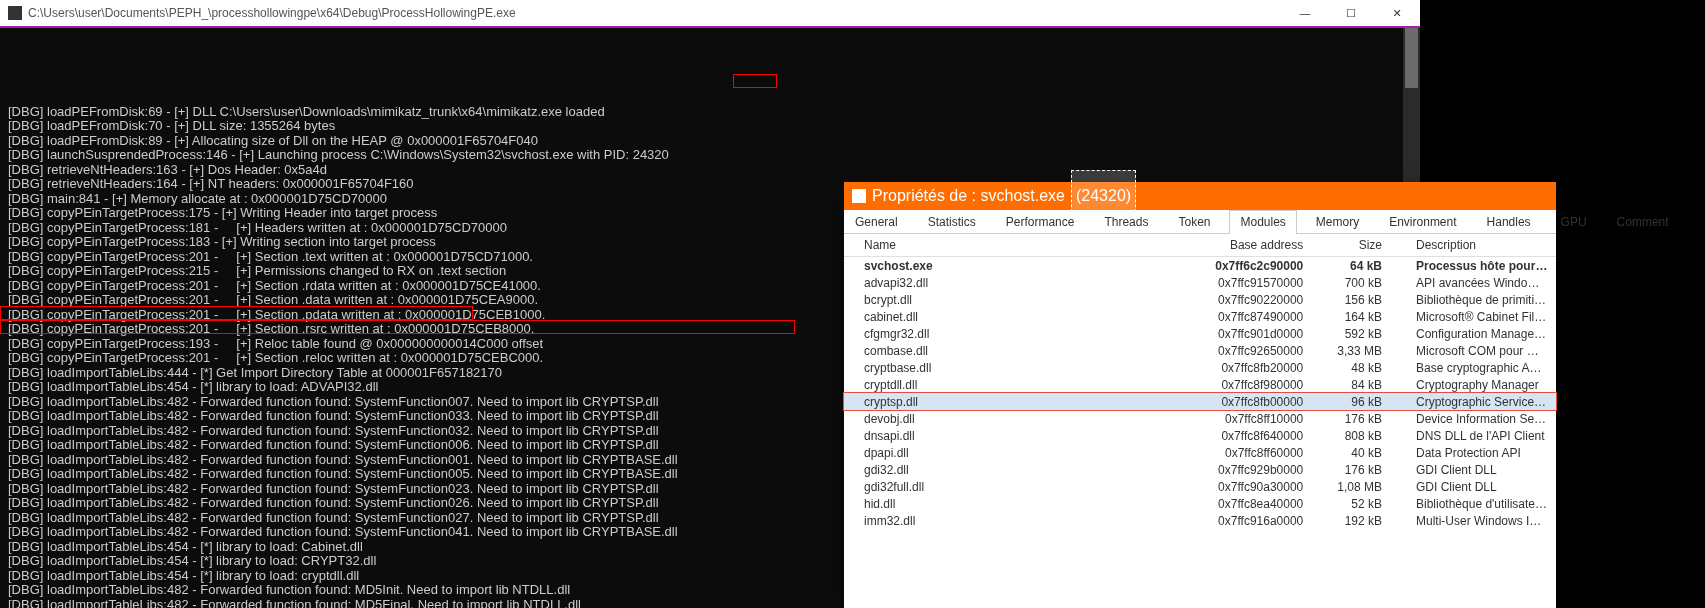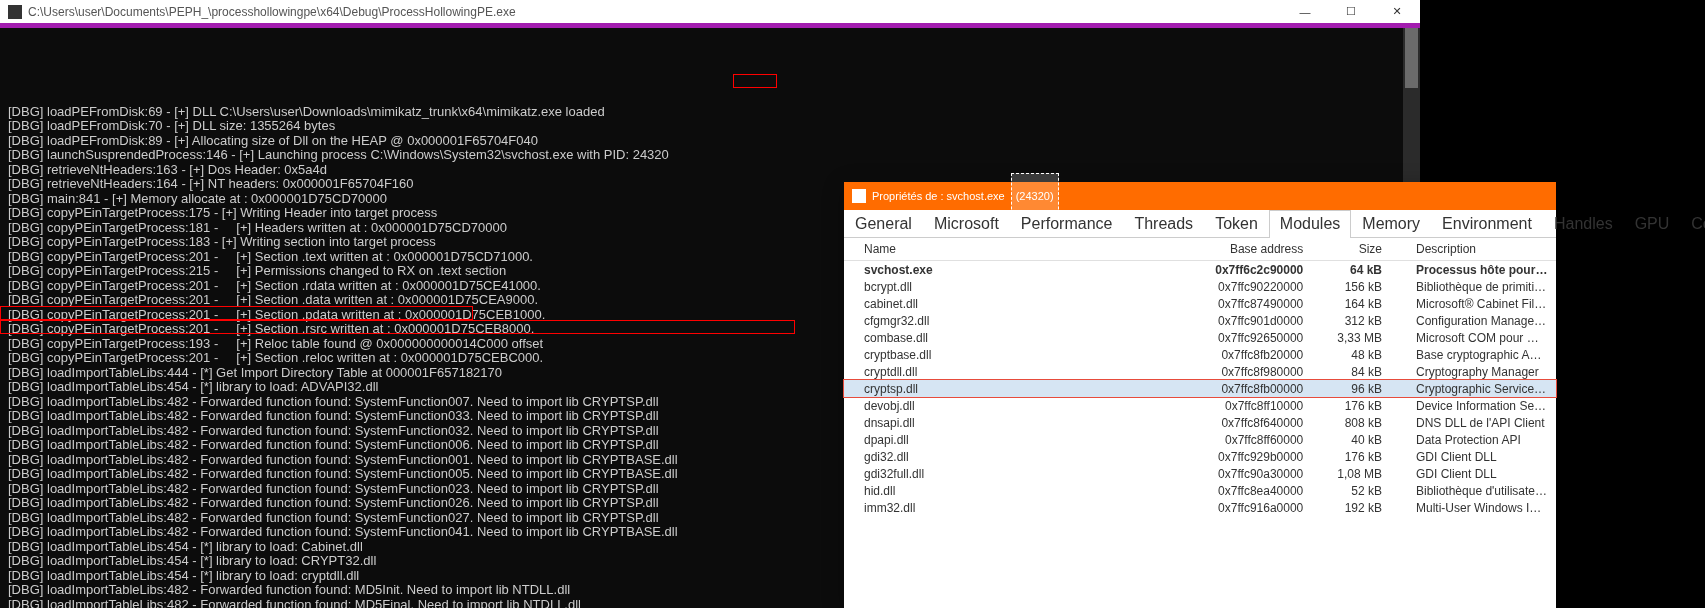--- a/index.html
+++ b/index.html
@@ -1,35 +1,35 @@
 <!DOCTYPE html>
 <html><head>
 <meta charset="utf-8">
 <style>
 * { margin:0; padding:0; box-sizing:border-box; font-family:"Segoe UI",Arial,sans-serif; }
 body { width:1705px; height:608px; background:#000; position:relative; overflow:hidden; }
 .console-window { position:absolute; top:0; left:0; width:1420px; height:608px; background:#0c0c0c; }
-.title-bar { height:28px; background:#fff; display:flex; align-items:center; justify-content:space-between; padding:0 0 0 8px; border-bottom:5px solid #a21caf; }
+.title-bar { height:28px; background:#fff; display:flex; align-items:center; justify-content:space-between; padding:0 0 0 8px; border-bottom:2px solid #a21caf; }
 .title-left { display:flex; align-items:center; gap:6px; font-size:12px; color:#555; }
 .title-icon { width:14px; height:14px; background:#333; display:inline-block; }
 .win-controls { display:flex; }
 .win-btn { width:46px; height:28px; display:flex; align-items:center; justify-content:center; font-size:11px; color:#333; }
 .console-body { position:relative; padding:4px 8px; font-family:"Consolas","Courier New",monospace; font-size:13px; line-height:14.5px; color:#ccc; white-space:pre; background:#0c0c0c; }
 .console-line { height:14.5px; }
 .hl-pid { position:absolute; border:1px solid #f00; }
 .hl-line { position:absolute; border:1px solid #f00; }
 .scrollbar-v { position:absolute; right:0; top:28px; width:17px; height:580px; background:#2b2b2b; }
 .scroll-thumb { position:absolute; top:0; left:2px; width:13px; height:60px; background:#6b6b6b; }
 
 .props-window { position:absolute; top:182px; left:844px; width:712px; height:426px; background:#fff; box-shadow:0 4px 20px rgba(0,0,0,.3); }
-.props-title { height:28px; background:#ff6c00; display:flex; align-items:center; justify-content:space-between; padding:0 8px; color:#fff; font-size:11px; }
+.props-title { height:28px; background:#ff6c00; display:flex; align-items:center; justify-content:space-between; padding:0 8px; color:#fff; font-size:16px; }
 .props-title-left { display:flex; align-items:center; gap:6px; }
 .props-icon { width:14px; height:14px; background:#fff; display:inline-block; }
 .pid-box { background:rgba(255,255,255,.2); border:1px dashed #fff; padding:16px 4px; }
-.tabs { display:flex; background:#fff; border-bottom:1px solid #ccc; font-size:16px; }
+.tabs { display:flex; background:#fff; border-bottom:1px solid #ccc; font-size:12px;gap:8px; }
 .tab { padding:4px 10px; border:1px solid transparent; border-bottom:none; color:#333; }
 .tab.active { background:#fff; border-color:#ccc; margin-bottom:-1px; }
 .module-table { width:100%; font-size:12px; border-collapse:collapse; }
 .module-table th { text-align:left; padding:4px 8px 4px 20px; border-bottom:1px solid #e0e0e0; font-weight:400; color:#333; }
 .module-table th.num, .module-table td.num { text-align:right; padding-right:14px; }
 .module-table td { padding:1.5px 8px 1.5px 20px; color:#333; white-space:nowrap; overflow:hidden; text-overflow:ellipsis; }
 .module-table tr.bold td { font-weight:700;margin-top:24px; }
 .module-table tr.sel { background:#d6e5f3; outline:1px solid #e74c3c;margin-left:28px; }
 .col-name { width:380px; max-width:380px; }
 .col-base { width:95px; }
@@ -64,21 +64,21 @@
 <div class="props-window">
   <div class="props-title">
     <div class="props-title-left">
       <span class="props-icon"></span>
       <span>Propriétés de : svchost.exe</span>
       <span class="pid-box">(24320)</span>
     </div>
   </div>
   <div class="tabs" id="tabs">
       <div class="tab">General</div>
-      <div class="tab">Microsoft</div>
+      <div class="tab">Statistics</div>
       <div class="tab">Performance</div>
       <div class="tab">Threads</div>
       <div class="tab">Token</div>
       <div class="tab active">Modules</div>
       <div class="tab">Memory</div>
       <div class="tab">Environment</div>
       <div class="tab">Handles</div>
       <div class="tab">GPU</div>
       <div class="tab">Comment</div>
     </div>
@@ -92,35 +92,41 @@
     </tr>
       </thead>
     <tbody id="module-rows">
         <tr class="bold">
           <td class="col-name">svchost.exe</td>
           <td class="col-base num">0x7ff6c2c90000</td>
           <td class="col-size num">64 kB</td>
           <td class="col-desc">Processus hôte pour les ...</td>
         </tr>
         <tr>
+          <td class="col-name">advapi32.dll</td>
+          <td class="col-base num">0x7ffc91570000</td>
+          <td class="col-size num">700 kB</td>
+          <td class="col-desc">API avancées Windows 32</td>
+        </tr>
+        <tr>
           <td class="col-name">bcrypt.dll</td>
           <td class="col-base num">0x7ffc90220000</td>
           <td class="col-size num">156 kB</td>
           <td class="col-desc">Bibliothèque de primitives de...</td>
         </tr>
         <tr>
           <td class="col-name">cabinet.dll</td>
           <td class="col-base num">0x7ffc87490000</td>
           <td class="col-size num">164 kB</td>
           <td class="col-desc">Microsoft® Cabinet File API</td>
         </tr>
         <tr>
           <td class="col-name">cfgmgr32.dll</td>
           <td class="col-base num">0x7ffc901d0000</td>
-          <td class="col-size num">312 kB</td>
+          <td class="col-size num">592 kB</td>
           <td class="col-desc">Configuration Manager DLL</td>
         </tr>
         <tr>
           <td class="col-name">combase.dll</td>
           <td class="col-base num">0x7ffc92650000</td>
           <td class="col-size num">3,33 MB</td>
           <td class="col-desc">Microsoft COM pour Windows</td>
         </tr>
         <tr>
           <td class="col-name">cryptbase.dll</td>

